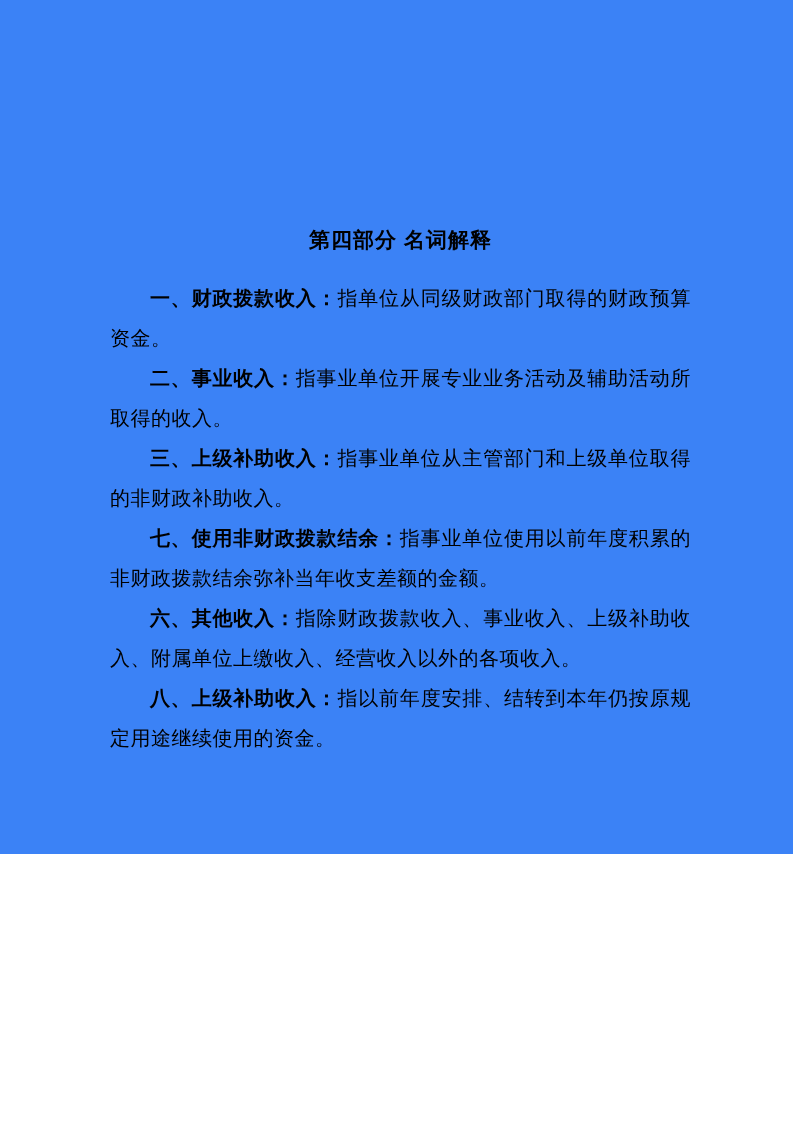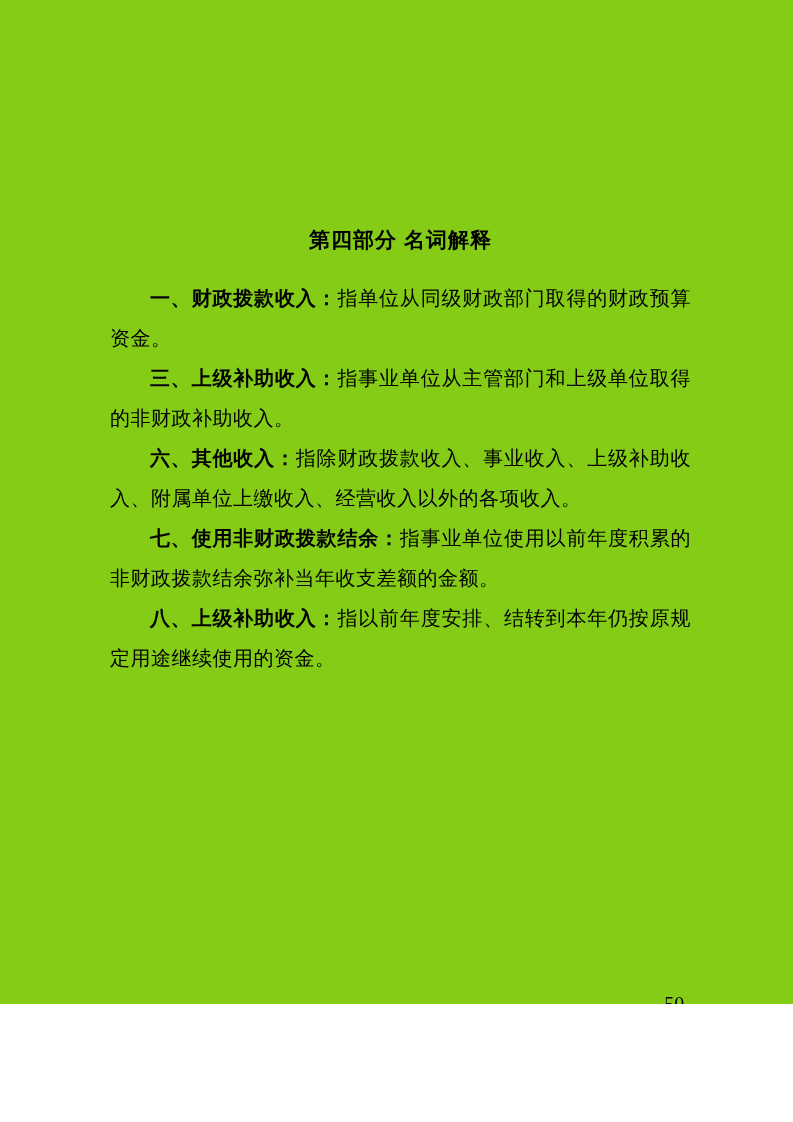--- a/index.html
+++ b/index.html
@@ -3,23 +3,23 @@
 <meta charset="utf-8">
 <style>
   * { margin: 0; padding: 0; box-sizing: border-box; }
   html, body {
     background: #ffffff;
     font-family: "Liberation Serif", "DejaVu Serif", serif;
   }
   .page {
     position: relative;
     width: 793px;
-    height: 1004px;
+    height: 854px;
     margin: 0 auto;
-    background: #84cc16;
+    background: #3b82f6;
     color: #000000;
     overflow: hidden;
   }
   .content {
     position: absolute;
     top: 226px;
     left: 110px;
     right: 102px;
   }
   .doc-title {
@@ -57,20 +57,21 @@
   }
 </style>
 </head>
 <body>
 
 <div class="page">
   <div class="content">
     <h1 class="doc-title">第四部分  名词解释</h1>
     <div id="paragraphs">
         <p class="para"><span class="term">一、财政拨款收入：</span><span class="definition">指单位从同级财政部门取得的财政预算资金。</span></p>
+        <p class="para"><span class="term">二、事业收入：</span><span class="definition">指事业单位开展专业业务活动及辅助活动所取得的收入。</span></p>
         <p class="para"><span class="term">三、上级补助收入：</span><span class="definition">指事业单位从主管部门和上级单位取得的非财政补助收入。</span></p>
+        <p class="para"><span class="term">七、使用非财政拨款结余：</span><span class="definition">指事业单位使用以前年度积累的非财政拨款结余弥补当年收支差额的金额。</span></p>
         <p class="para"><span class="term">六、其他收入：</span><span class="definition">指除财政拨款收入、事业收入、上级补助收入、附属单位上缴收入、经营收入以外的各项收入。</span></p>
-        <p class="para"><span class="term">七、使用非财政拨款结余：</span><span class="definition">指事业单位使用以前年度积累的非财政拨款结余弥补当年收支差额的金额。</span></p>
         <p class="para"><span class="term">八、上级补助收入：</span><span class="definition">指以前年度安排、结转到本年仍按原规定用途继续使用的资金。</span></p>
       </div>
   </div>
   <div class="page-number">-50-</div>
 </div>
 
 </body></html>

